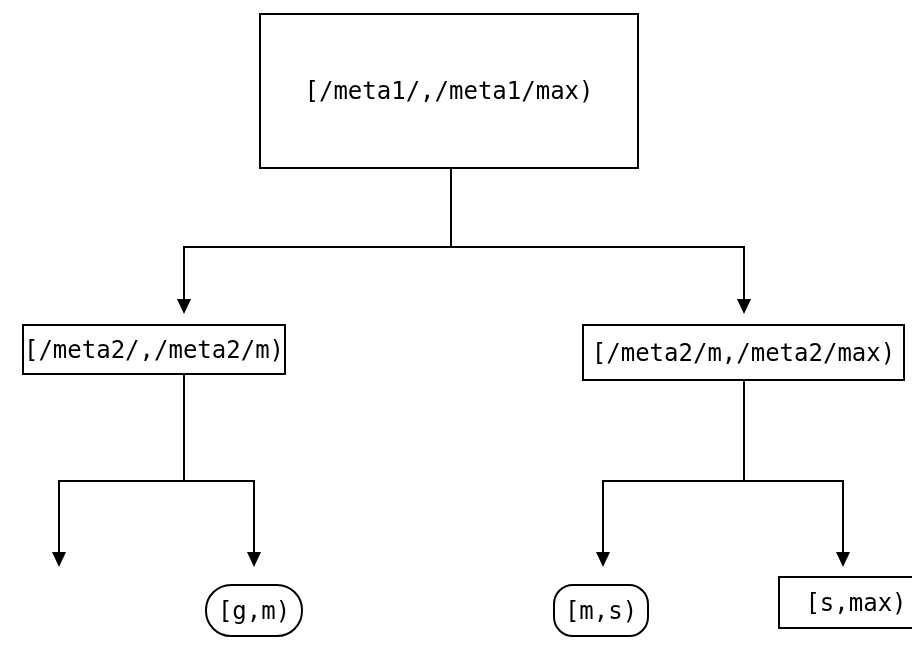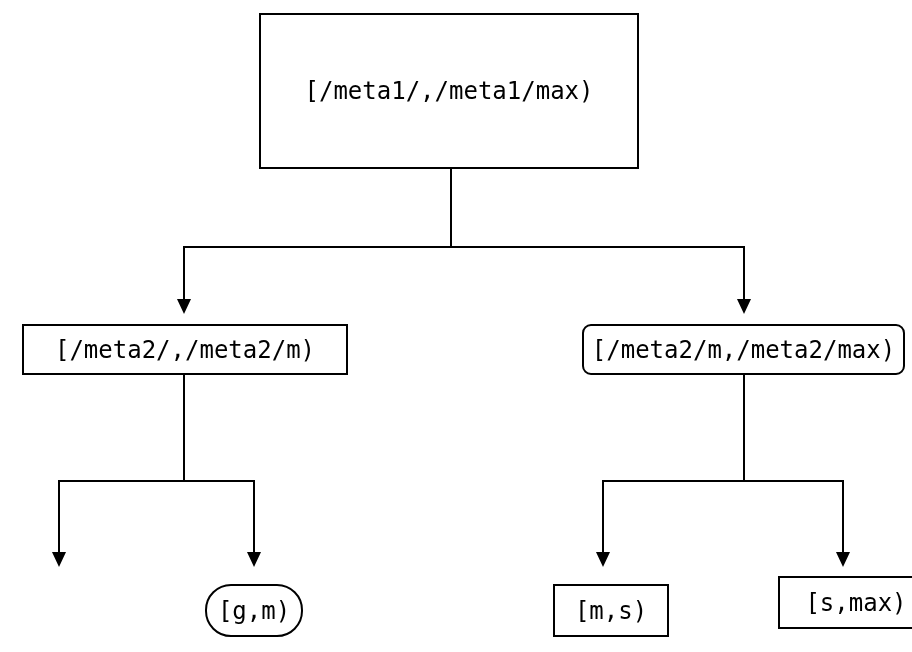--- a/index.html
+++ b/index.html
@@ -37,25 +37,25 @@
     background: #ffffff;
     display: flex;
     align-items: center;
     justify-content: center;
     font-family: "DejaVu Sans Mono", "Liberation Mono", monospace;
     font-size: 24px;
     color: #000000;
     white-space: nowrap;
   }
   .node-root    { left: 259px; top: 13px;  width: 380px; height: 156px; }
-  .node-l2a     { left: 22px;  top: 324px; width: 326px; height: 51px; }
-  .node-l2b     { left: 582px; top: 324px; width: 323px; height: 51px; border-radius: 9px; }
+  .node-l2a     { left: 22px;  top: 324px; width: 264px; height: 51px; }
+  .node-l2b     { left: 582px; top: 324px; width: 323px; height: 57px; }
   .node-leaf-ag { left: 8px;   top: 584px; width: 102px; height: 53px; }
   .node-leaf-gm { left: 205px; top: 584px; width: 98px;  height: 53px; border-radius: 26px; }
-  .node-leaf-ms { left: 553px; top: 584px; width: 116px; height: 53px; }
+  .node-leaf-ms { left: 553px; top: 584px; width: 96px; height: 53px; border-radius: 20px; }
   .node-leaf-sm { left: 778px; top: 576px; width: 156px; height: 53px; }
 </style>
 </head>
 <body>
 
 <div class="canvas">
 
   <svg class="connectors" viewBox="0 0 912 652" xmlns="http://www.w3.org/2000/svg">
 
     <path d="M451 169 V248"></path>

